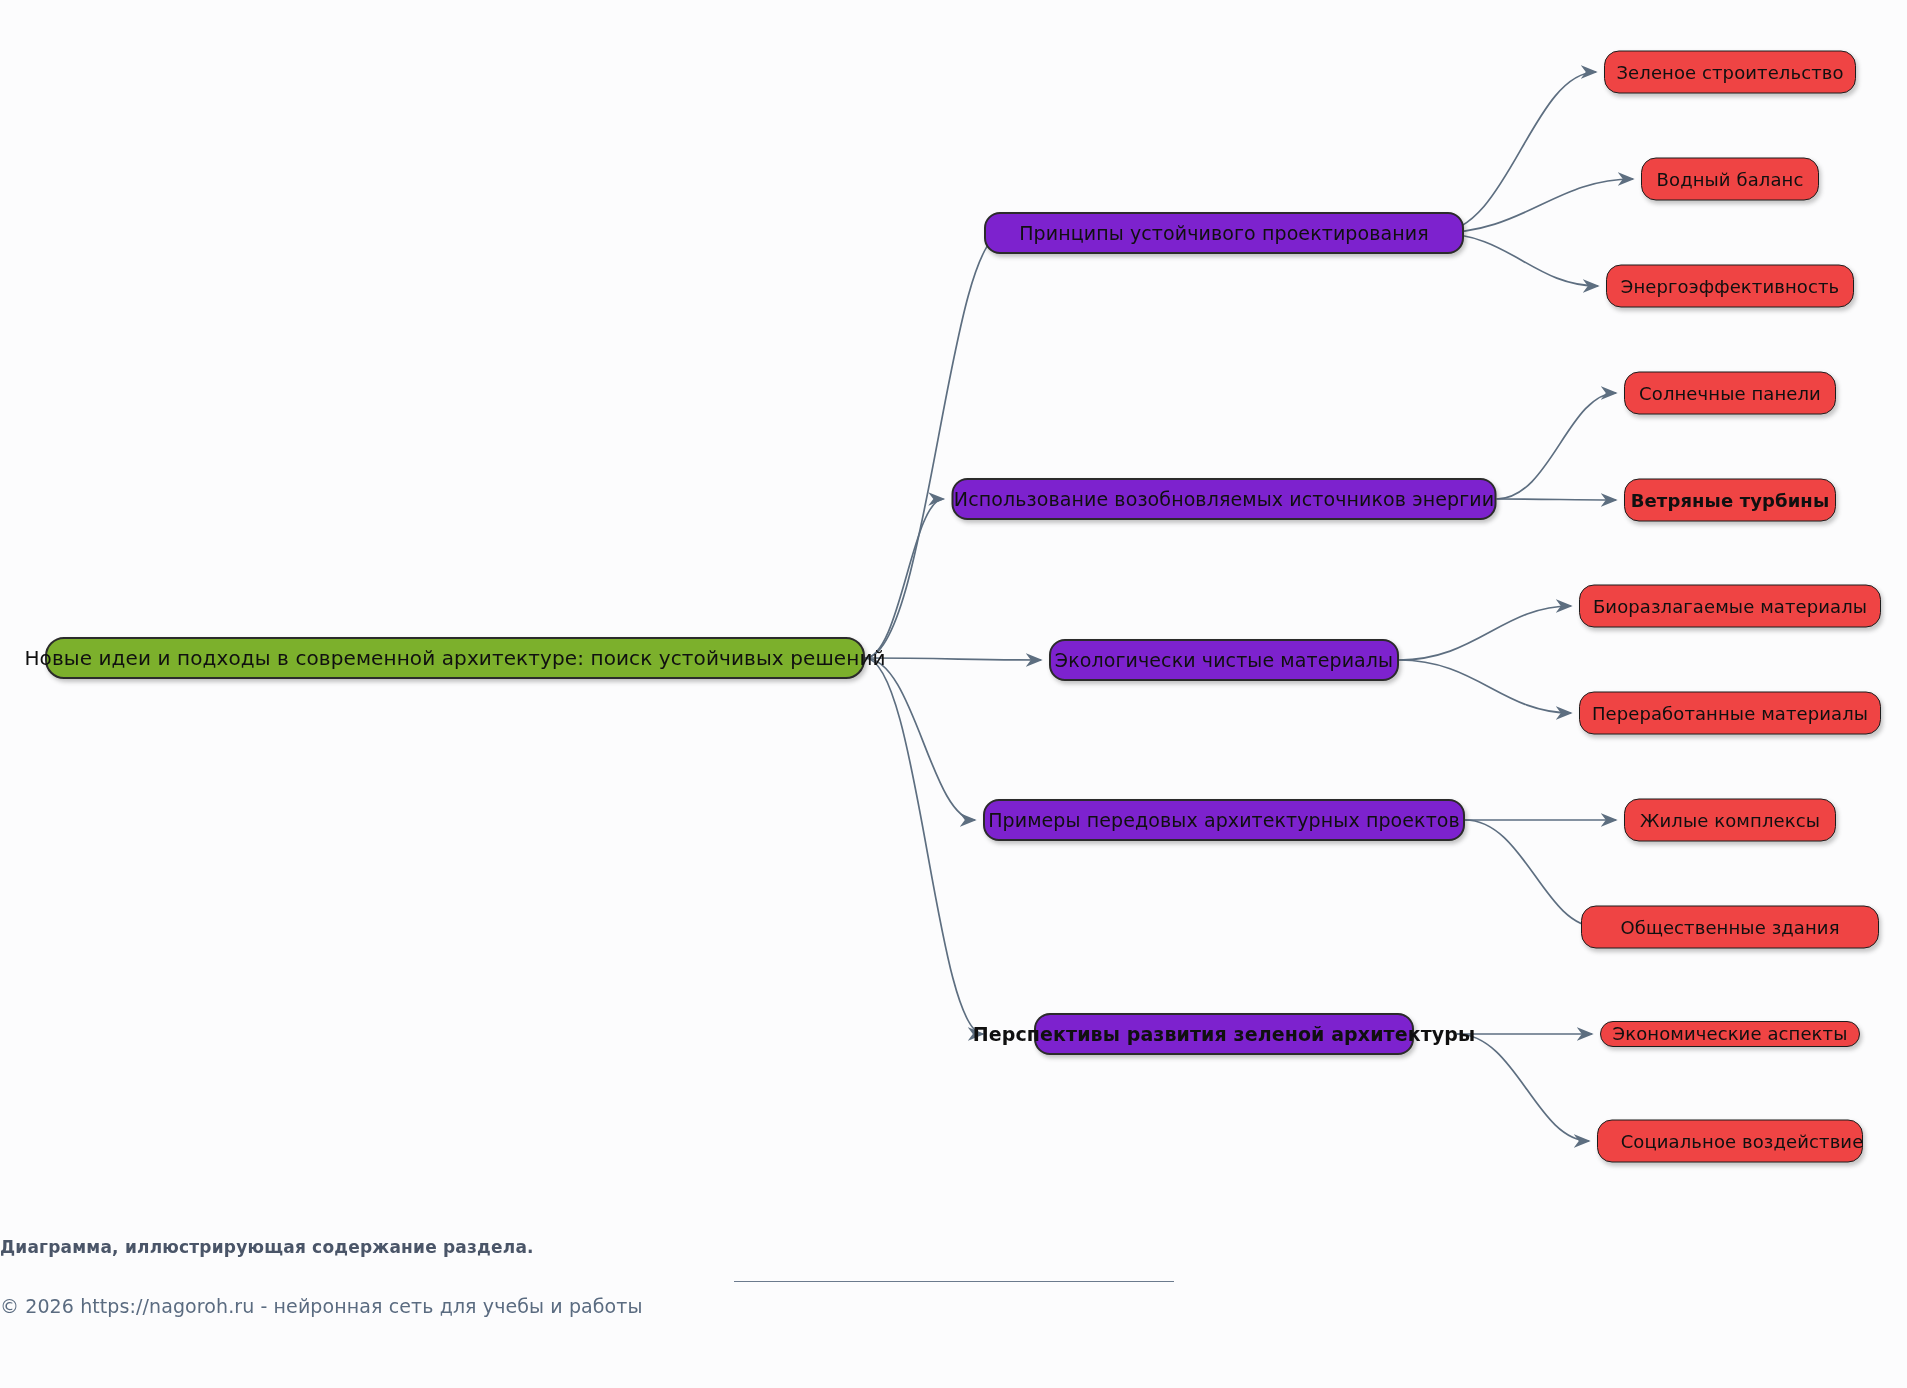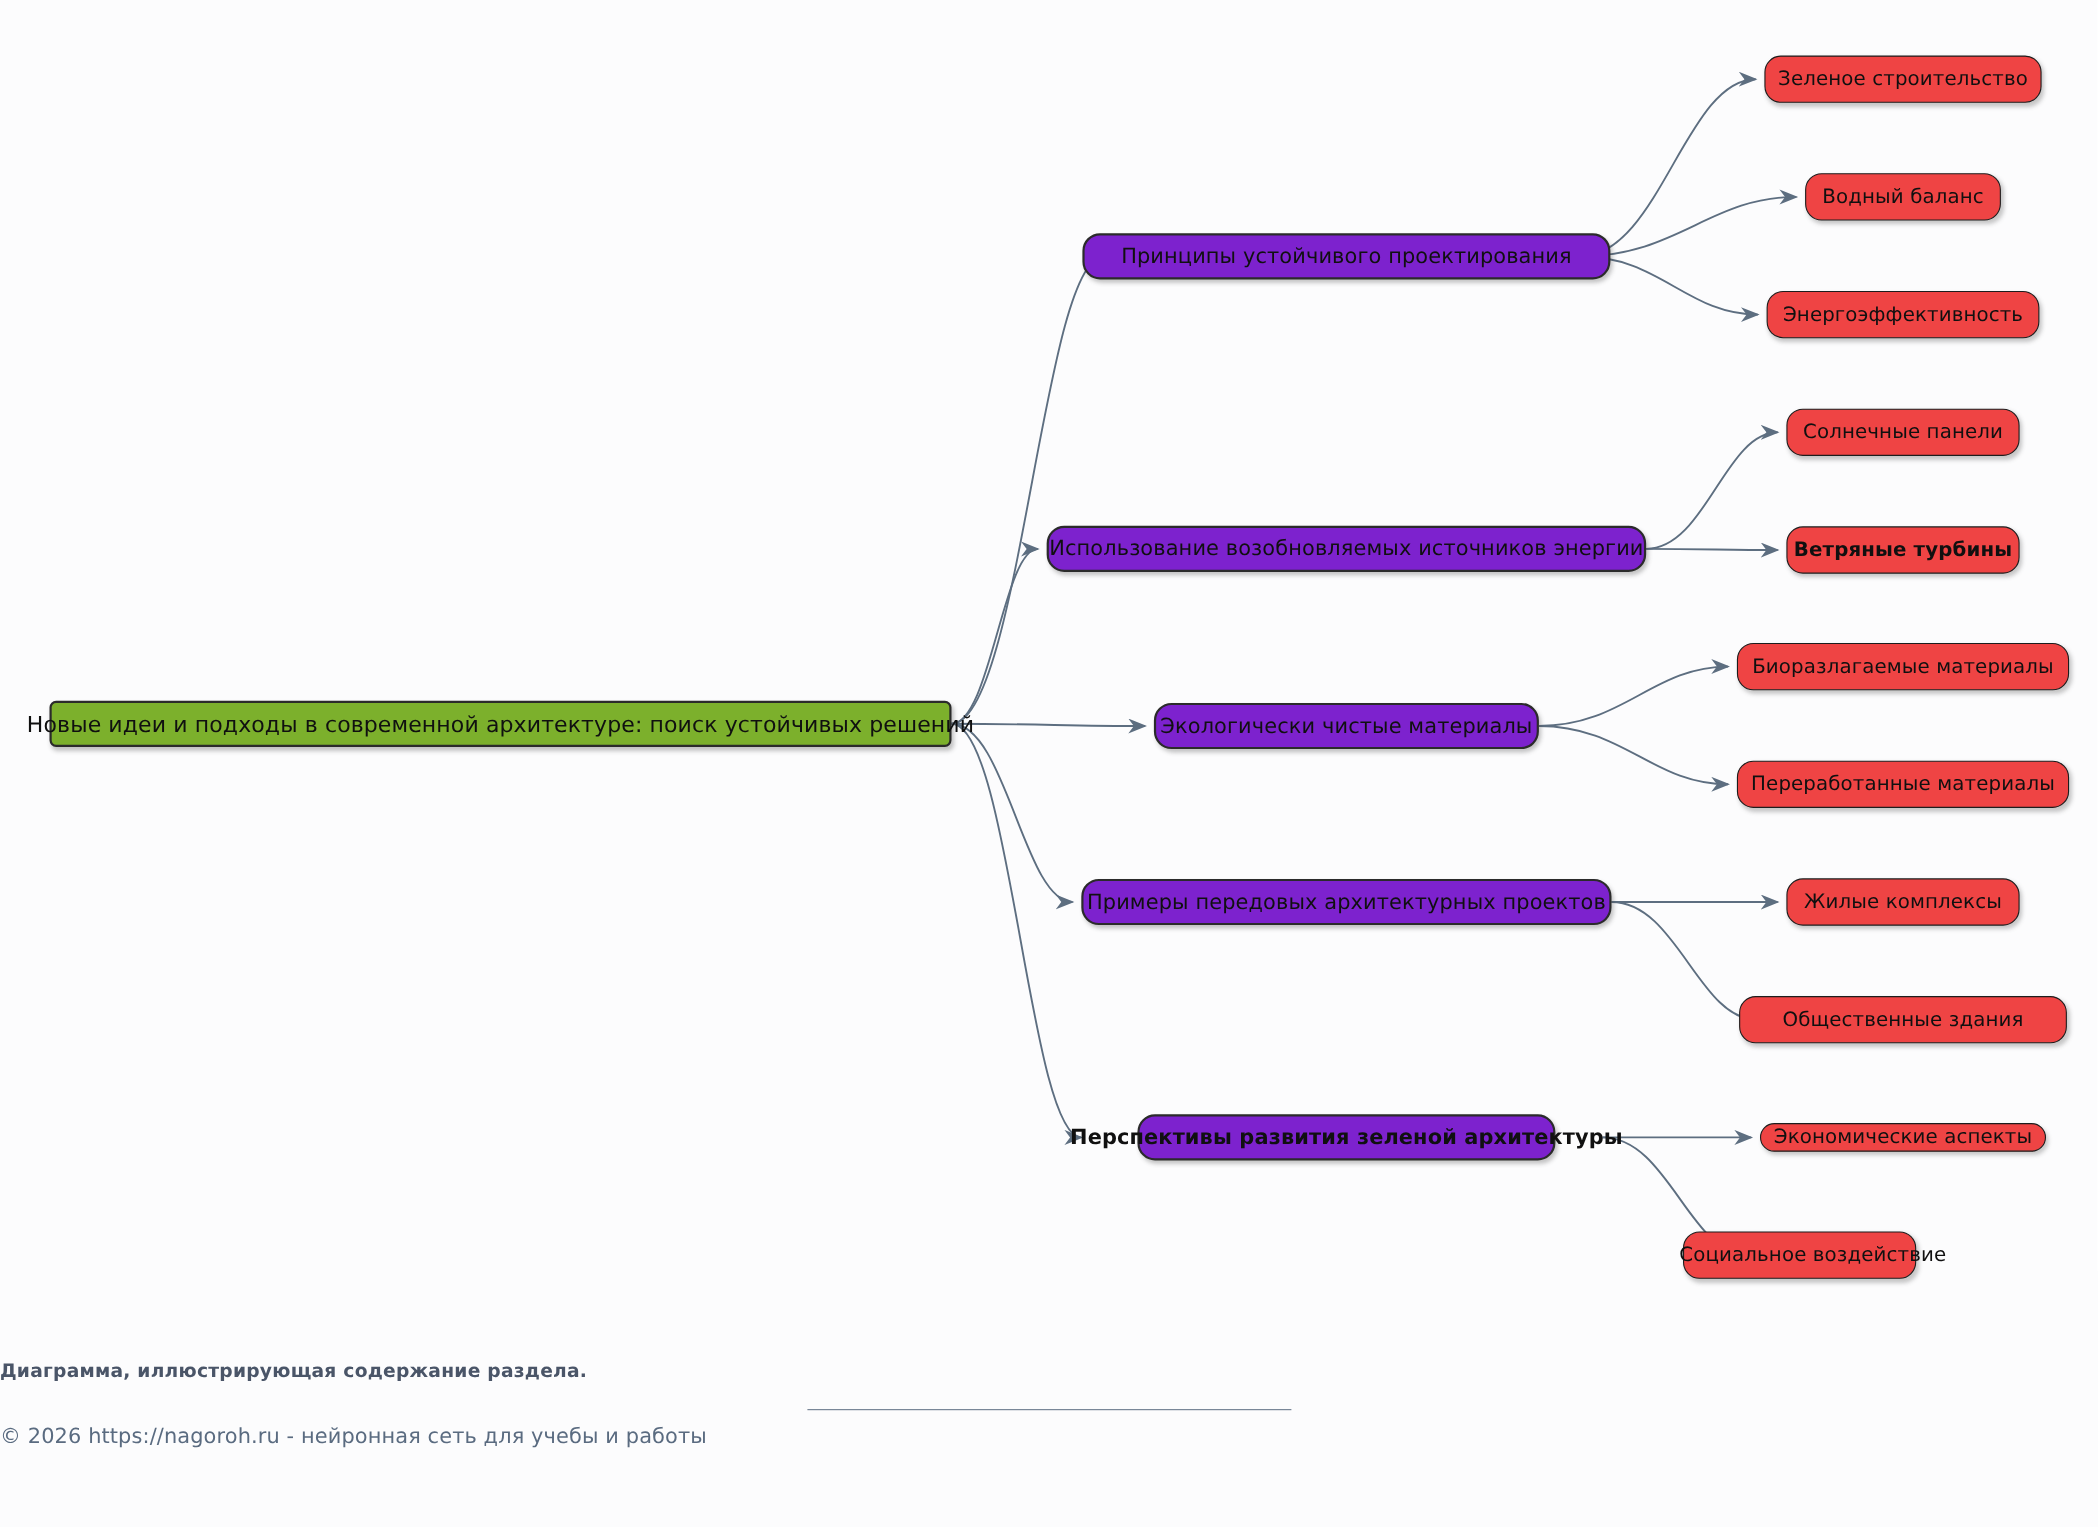--- a/index.html
+++ b/index.html
@@ -36,21 +36,21 @@
     border-radius: 16px;
     font-size: 19px;
     line-height: 1;
     letter-spacing: 0.1px;
     color: #101010;
     transform: translate(-50%, -50%);
   }
   .node.root {
     background: #7cb02c;
     border: 2px solid #2b2b2b;
-    border-radius: 6px;
+    border-radius: 19px;
     box-shadow: 2px 3px 4px rgba(60,60,60,0.30);
     font-size: 20px;
     padding: 0 16px;
   }
   .node.branch {
     background: #7d22ce;
     border: 2px solid #2b2b2b;
     border-radius: 16px;
     box-shadow: 2px 3px 4px rgba(60,60,60,0.30);
     font-size: 19px;
@@ -134,20 +134,20 @@
       <div class="node leaf" style="left: 1730px; top: 393px; width: 212px; height: 43px;">Солнечные панели</div>
       <div class="node leaf" style="left: 1730px; top: 500px; width: 212px; height: 43px; font-weight: bold;">Ветряные турбины</div>
       <div class="node branch" style="left: 1224px; top: 660px; width: 350px; height: 42px;">Экологически чистые материалы</div>
       <div class="node leaf" style="left: 1730px; top: 606px; width: 302px; height: 43px;">Биоразлагаемые материалы</div>
       <div class="node leaf" style="left: 1730px; top: 713px; width: 302px; height: 43px;">Переработанные материалы</div>
       <div class="node branch" style="left: 1224px; top: 820px; width: 482px; height: 42px;">Примеры передовых архитектурных проектов</div>
       <div class="node leaf" style="left: 1730px; top: 820px; width: 212px; height: 43px;">Жилые комплексы</div>
       <div class="node leaf" style="left: 1730px; top: 927px; width: 298px; height: 43px;">Общественные здания</div>
       <div class="node branch" style="left: 1224px; top: 1034px; width: 380px; height: 42px; font-weight: bold;">Перспективы развития зеленой архитектуры</div>
       <div class="node leaf" style="left: 1730px; top: 1034px; width: 260px; height: 26px;">Экономические аспекты</div>
-      <div class="node leaf" style="left: 1636px; top: 1141px; width: 212px; height: 43px; padding-left: 40px;">Социальное воздействие</div>
+      <div class="node leaf" style="left: 1730px; top: 1141px; width: 266px; height: 43px; padding-left: 40px;">Социальное воздействие</div>
     </div>
 
   <div class="footer footer-caption">Диаграмма, иллюстрирующая содержание раздела.</div>
   <div class="footer-rule"></div>
   <div class="footer footer-credit">© 2026 https://nagoroh.ru - нейронная сеть для учебы и работы</div>
 
 </div>
 
 </body></html>

